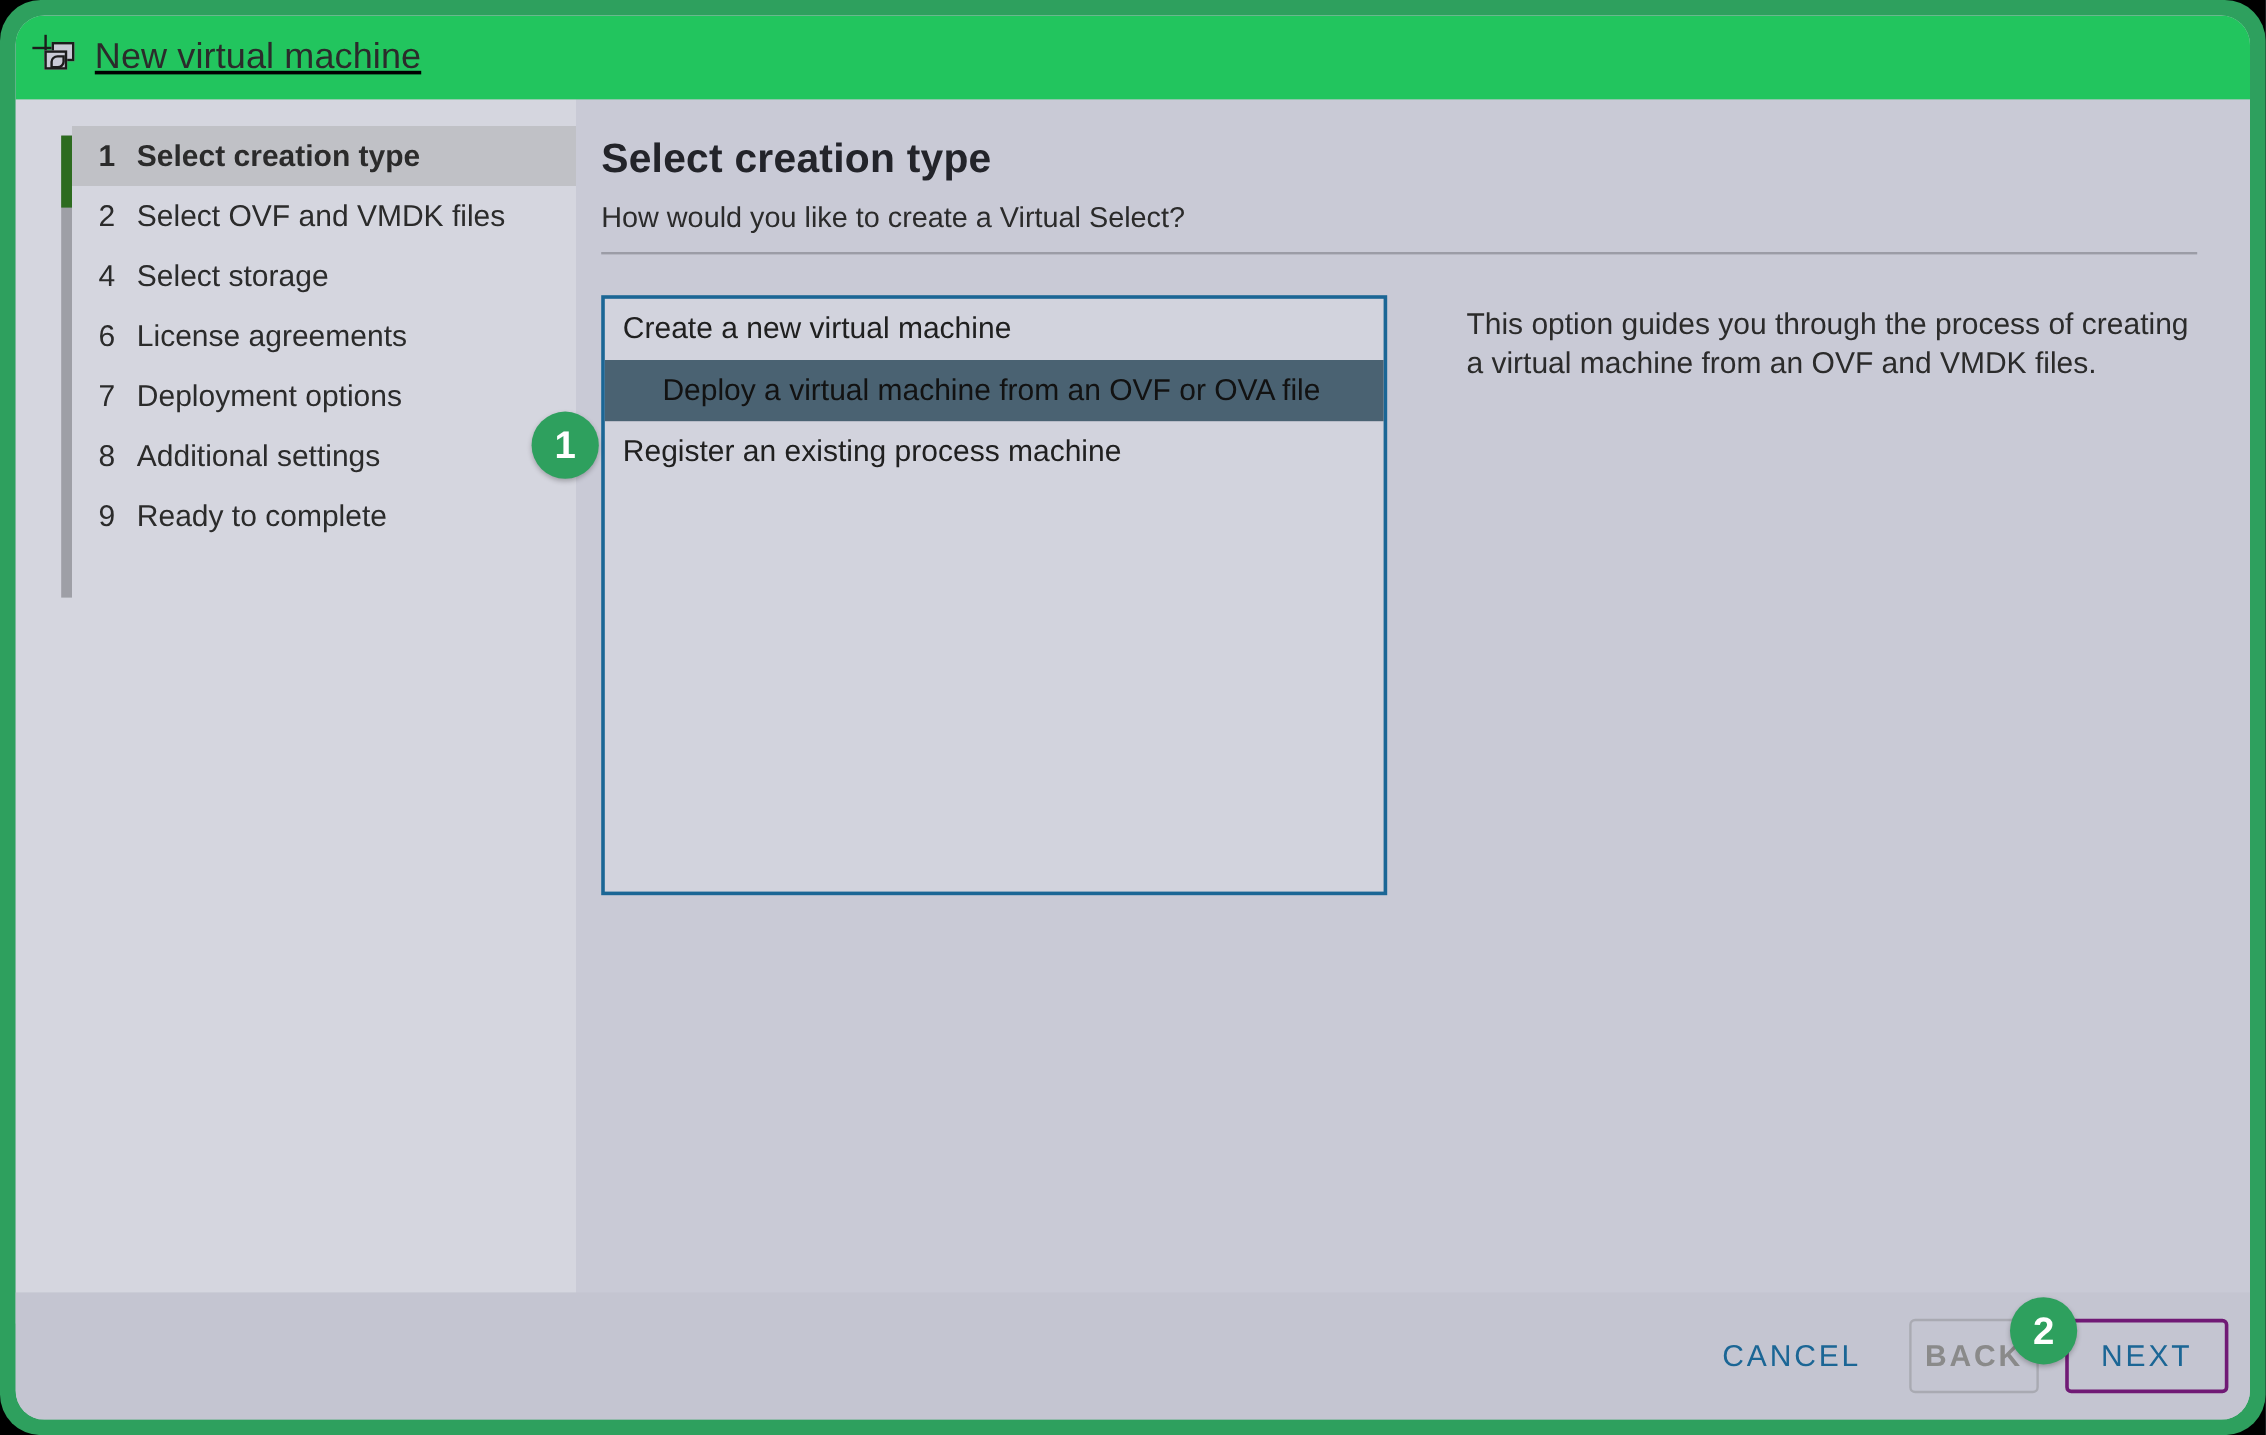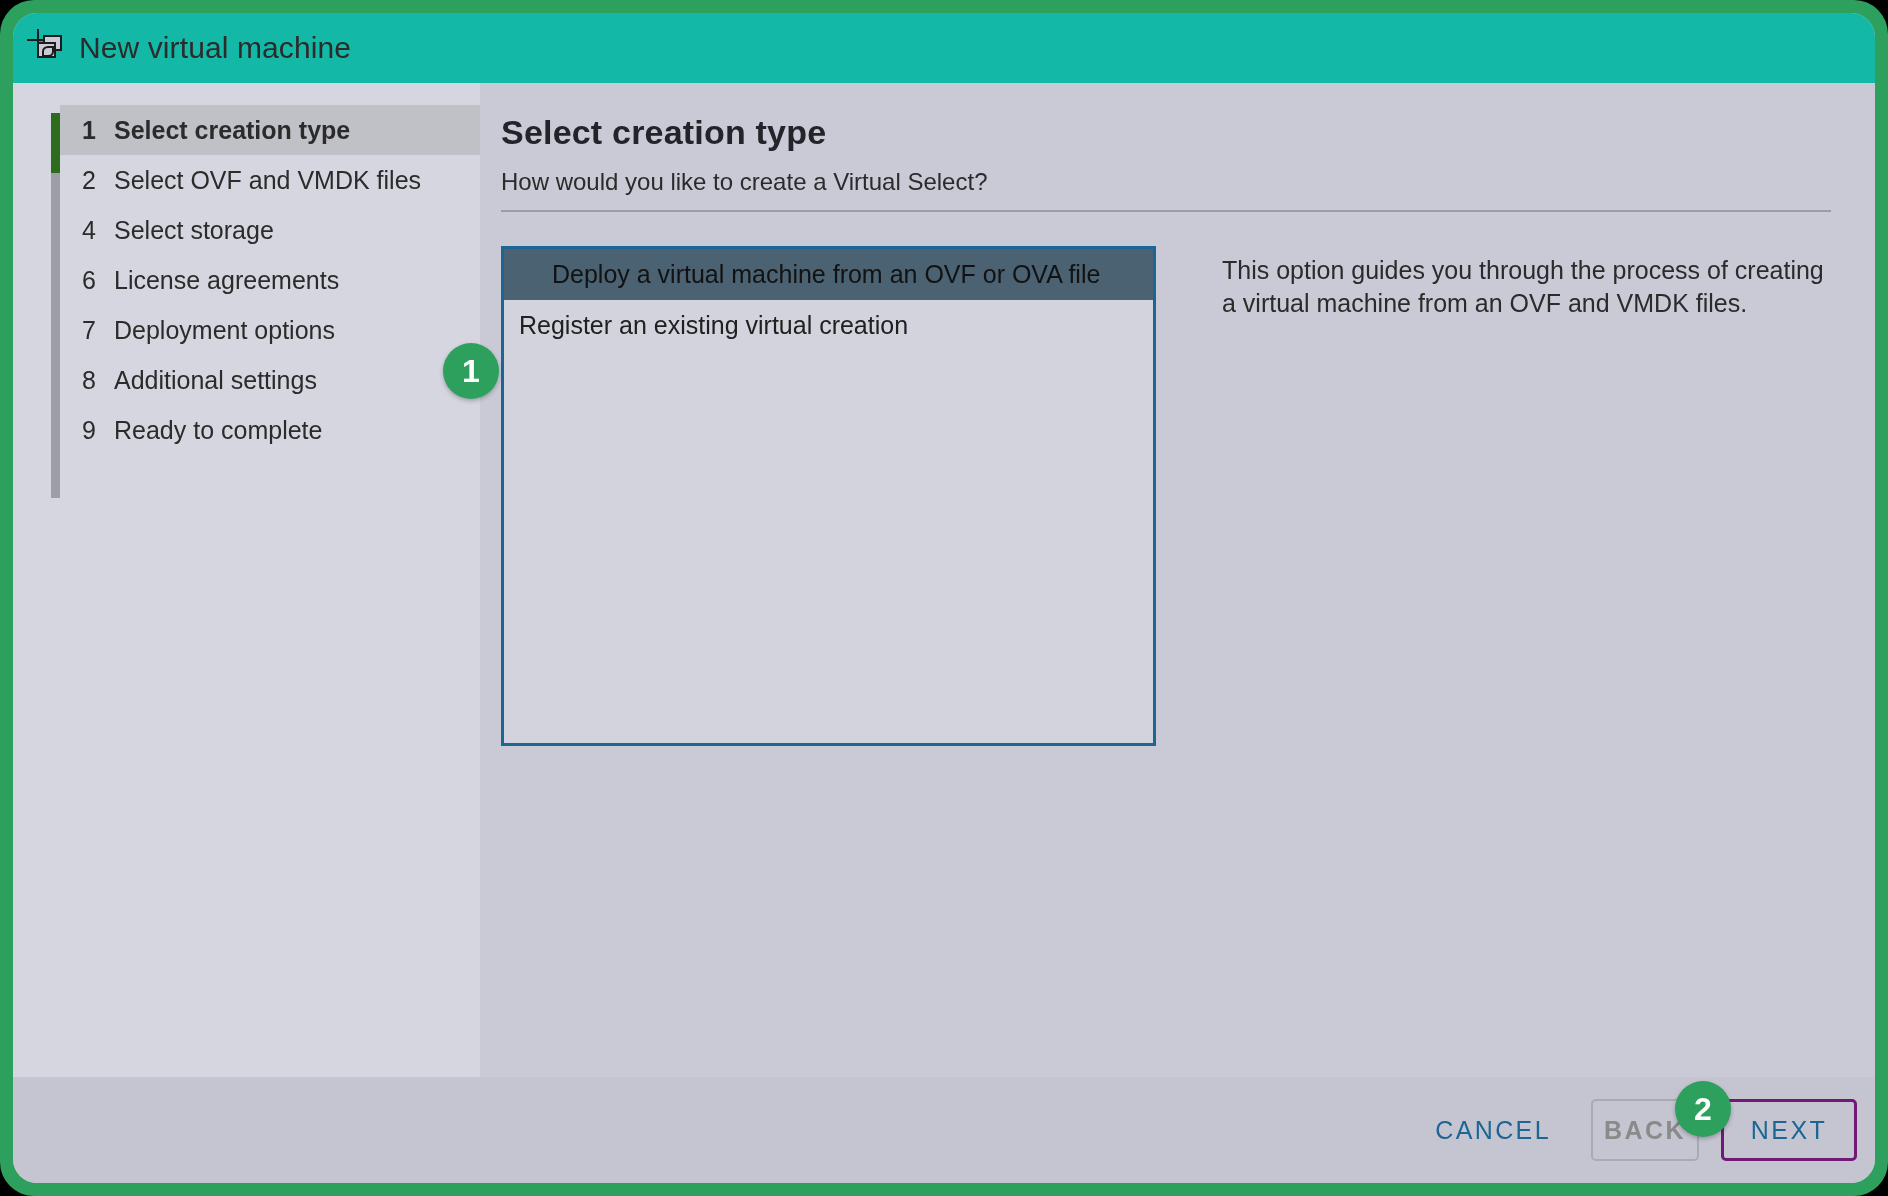--- a/index.html
+++ b/index.html
@@ -27,24 +27,25 @@
     background: #c9cad6;
     border-radius: 24px;
     overflow: hidden;
   }
 
   
   #titlebar {
     position: absolute;
     left: 0; top: 0;
     width: 100%; height: 70px;
-    background: #14b8a6;
+    background: #22c55e;
     display: flex;
     align-items: center;
     padding-left: 12px;
+    text-decoration: underline;
   }
   #vm-icon {
     width: 44px; height: 38px;
     position: relative;
     flex: 0 0 auto;
     margin-right: 10px;
   }
   #vm-icon .plus-v, #vm-icon .plus-h {
     position: absolute; background: #1c1c1c;
   }
@@ -290,22 +291,23 @@
       </div>
     </div>
 
     <div id="content">
       <div id="page-title">Select creation type</div>
       <div id="page-subtitle">How would you like to create a Virtual Select?</div>
       <div id="divider"></div>
 
       <div id="body-row">
         <div id="option-list">
+          <div class="option">Create a new virtual machine</div>
           <div class="option selected">Deploy a virtual machine from an OVF or OVA file</div>
-          <div class="option">Register an existing virtual creation</div>
+          <div class="option">Register an existing process machine</div>
         </div>
         <div id="option-desc">This option guides you through the process of creating a virtual machine from an OVF and VMDK files.</div>
       </div>
     </div>
 
     <div id="footer">
       <div class="btn" id="btn-cancel">CANCEL</div>
       <div class="btn" id="btn-back">BACK</div>
       <div class="btn" id="btn-next">NEXT</div>
     </div>

